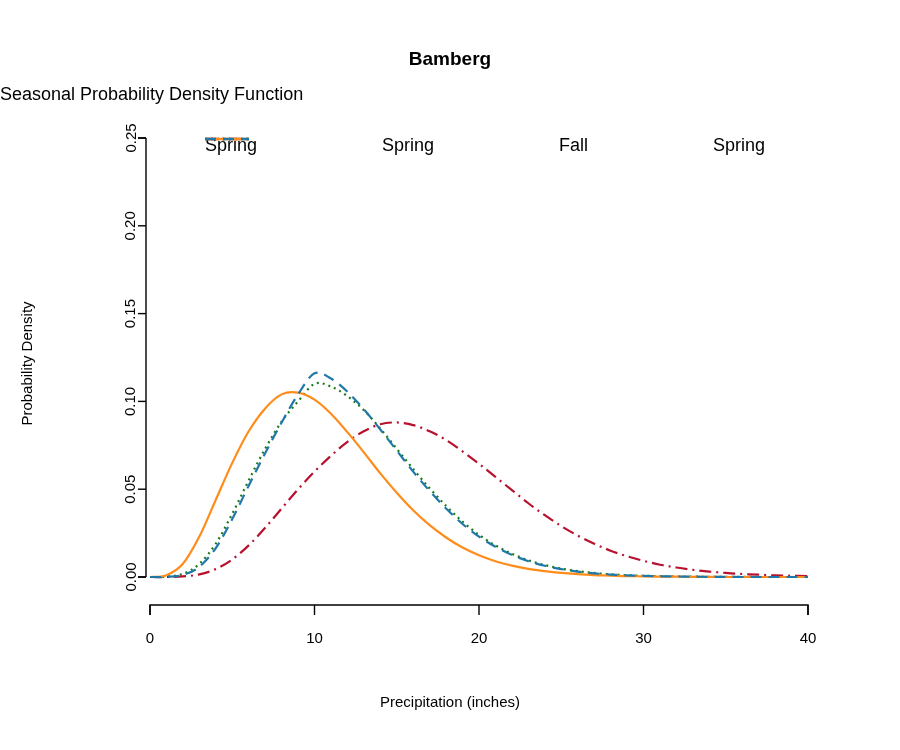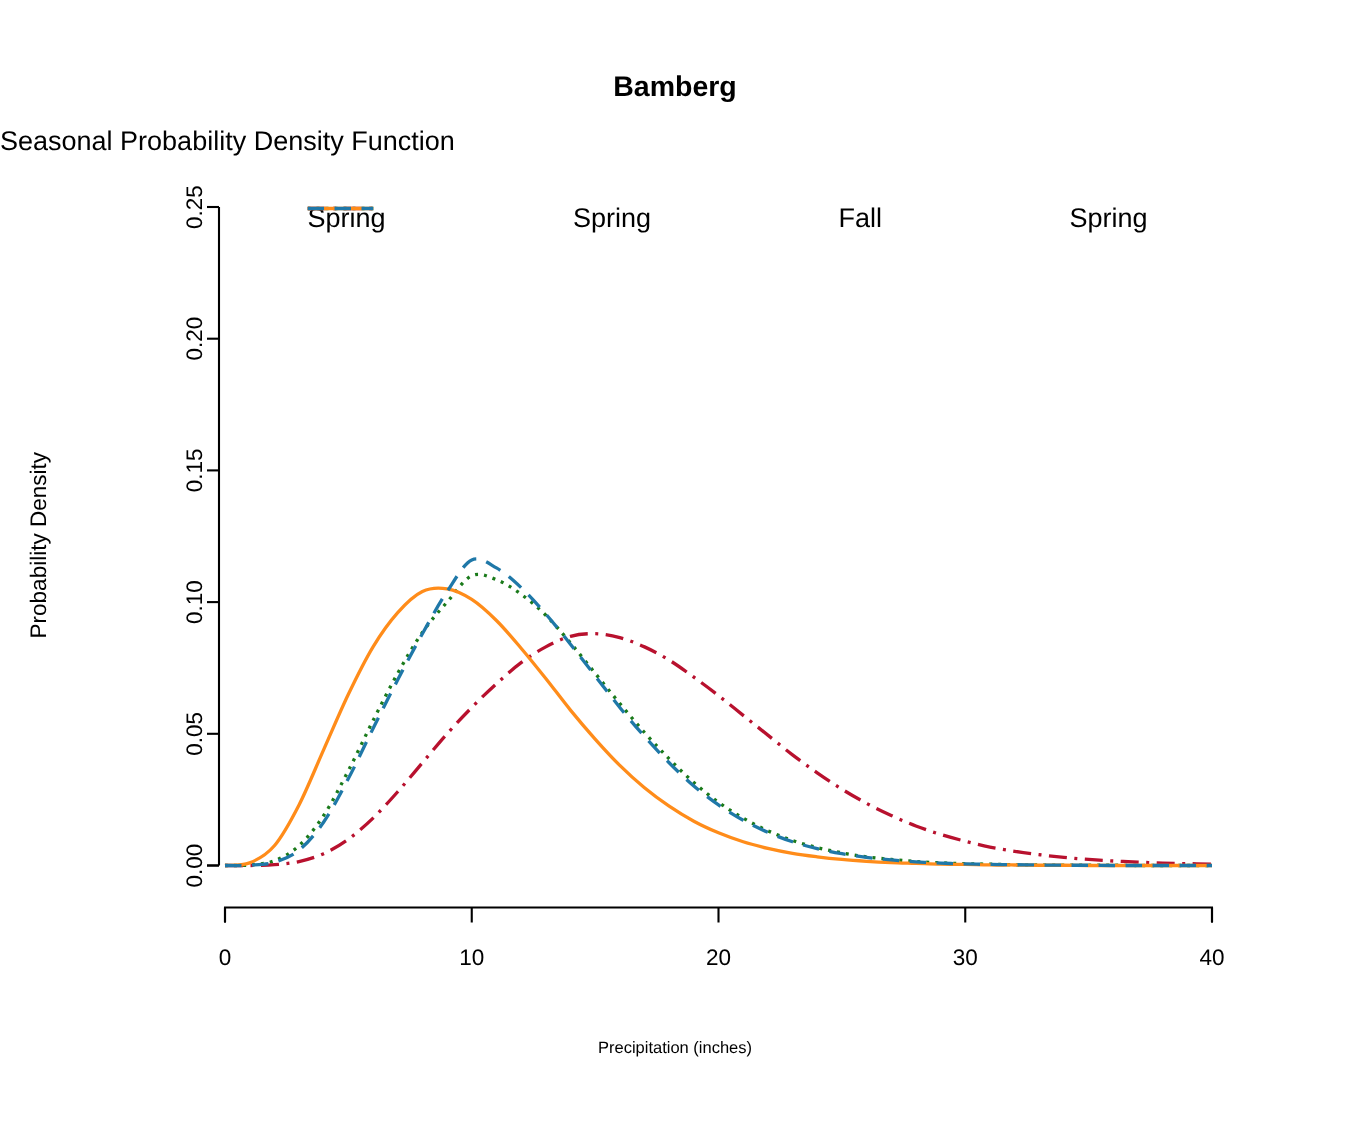--- a/index.html
+++ b/index.html
@@ -15,21 +15,21 @@
   .title{
     position:absolute;left:0;top:48px;width:900px;
     text-align:center;font-size:19px;font-weight:bold;letter-spacing:0px;
   }
   .subtitle{
     position:absolute;left:0;top:84px;width:900px;
     font-size:18px;font-weight:normal;
   }
   .xlabel{
     position:absolute;left:0;top:693px;width:900px;
-    text-align:center;font-size:11px;
+    text-align:center;font-size:15px;
   }
   .ylabel{
     position:absolute;left:-84px;top:355px;width:220px;
     text-align:center;font-size:15px;
     transform:rotate(-90deg);transform-origin:center center;
   }
   .legend{
     position:absolute;left:205px;top:132px;width:560px;height:26px;
     display:flex;align-items:center;justify-content:space-between;
   }

